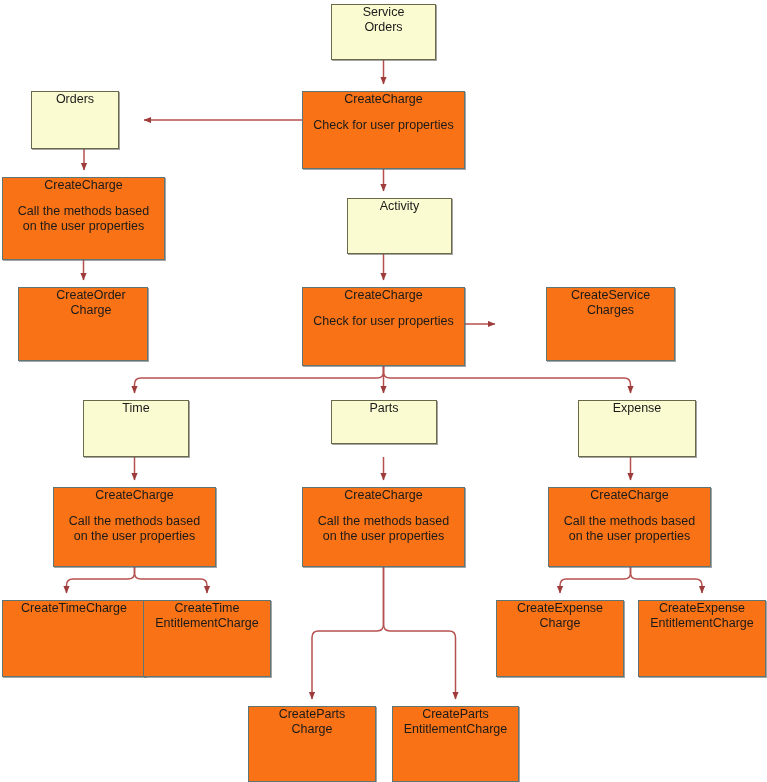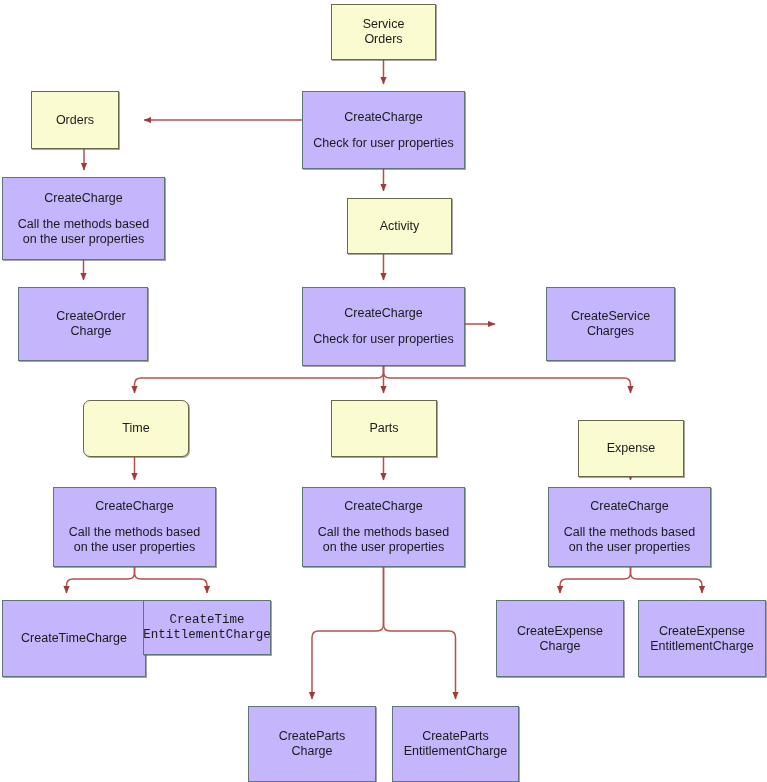--- a/index.html
+++ b/index.html
@@ -24,34 +24,34 @@
     width: 767px;
     height: 782px;
     pointer-events: none;
   }
   .node {
     position: absolute;
     box-sizing: border-box;
     display: flex;
     flex-direction: column;
     align-items: center;
-    justify-content: center;
+    justify-content: flex-start;
     text-align: center;
     font-size: 12.5px;
     line-height: 15px;
     color: #1a1a1a;
     border: 1px solid #5a6b6b;
     box-shadow: 1px 1px 0 0 rgba(90,90,90,0.55);
   }
   .node.yellow {
     background: #fbfbd2;
     border-color: #6a6a4a;
   }
   .node.cyan {
-    background: #c4b5fd;
+    background: #f97316;
     border-color: #5f7676;
   }
   .node .line { display: block; white-space: nowrap; }
   .node .title { margin-bottom: 2px; }
   .node.two-part .title { margin-bottom: 11px; }
 </style>
 </head>
 <body>
 
 <div id="canvas">
@@ -124,52 +124,52 @@
         <span class="line">Activity</span>
       </div>
       <div class="node cyan two-part" style="left: 302px; top: 287px; width: 163px; height: 79px;">
         <span class="line title">CreateCharge</span>
         <span class="line">Check for user properties</span>
       </div>
       <div class="node cyan" style="left: 502px; top: 287px; width: 129px; height: 74px; margin-left: 44px;">
         <span class="line">CreateService</span>
         <span class="line">Charges</span>
       </div>
-      <div class="node yellow" style="left: 83px; top: 400px; width: 106px; height: 57px; border-radius: 7px;">
+      <div class="node yellow" style="left: 83px; top: 400px; width: 106px; height: 57px;">
         <span class="line">Time</span>
       </div>
       <div class="node cyan two-part" style="left: 53px; top: 487px; width: 163px; height: 80px;">
         <span class="line title">CreateCharge</span>
         <span class="line">Call the methods based</span>
         <span class="line">on the user properties</span>
       </div>
       <div class="node cyan" style="left: 2px; top: 600px; width: 144px; height: 77px;">
         <span class="line">CreateTimeCharge</span>
       </div>
-      <div class="node cyan" style="left: 143px; top: 600px; width: 128px; height: 55px; font-family: Liberation Mono, monospace;">
+      <div class="node cyan" style="left: 143px; top: 600px; width: 128px; height: 77px;">
         <span class="line">CreateTime</span>
         <span class="line">EntitlementCharge</span>
       </div>
-      <div class="node yellow" style="left: 331px; top: 400px; width: 106px; height: 57px;">
+      <div class="node yellow" style="left: 331px; top: 400px; width: 106px; height: 44px;">
         <span class="line">Parts</span>
       </div>
       <div class="node cyan two-part" style="left: 302px; top: 487px; width: 163px; height: 80px;">
         <span class="line title">CreateCharge</span>
         <span class="line">Call the methods based</span>
         <span class="line">on the user properties</span>
       </div>
       <div class="node cyan" style="left: 248px; top: 706px; width: 128px; height: 76px;">
         <span class="line">CreateParts</span>
         <span class="line">Charge</span>
       </div>
       <div class="node cyan" style="left: 392px; top: 706px; width: 127px; height: 76px;">
         <span class="line">CreateParts</span>
         <span class="line">EntitlementCharge</span>
       </div>
-      <div class="node yellow" style="left: 578px; top: 420px; width: 106px; height: 57px;">
+      <div class="node yellow" style="left: 578px; top: 400px; width: 118px; height: 57px;">
         <span class="line">Expense</span>
       </div>
       <div class="node cyan two-part" style="left: 548px; top: 487px; width: 163px; height: 80px;">
         <span class="line title">CreateCharge</span>
         <span class="line">Call the methods based</span>
         <span class="line">on the user properties</span>
       </div>
       <div class="node cyan" style="left: 496px; top: 600px; width: 128px; height: 77px;">
         <span class="line">CreateExpense</span>
         <span class="line">Charge</span>

